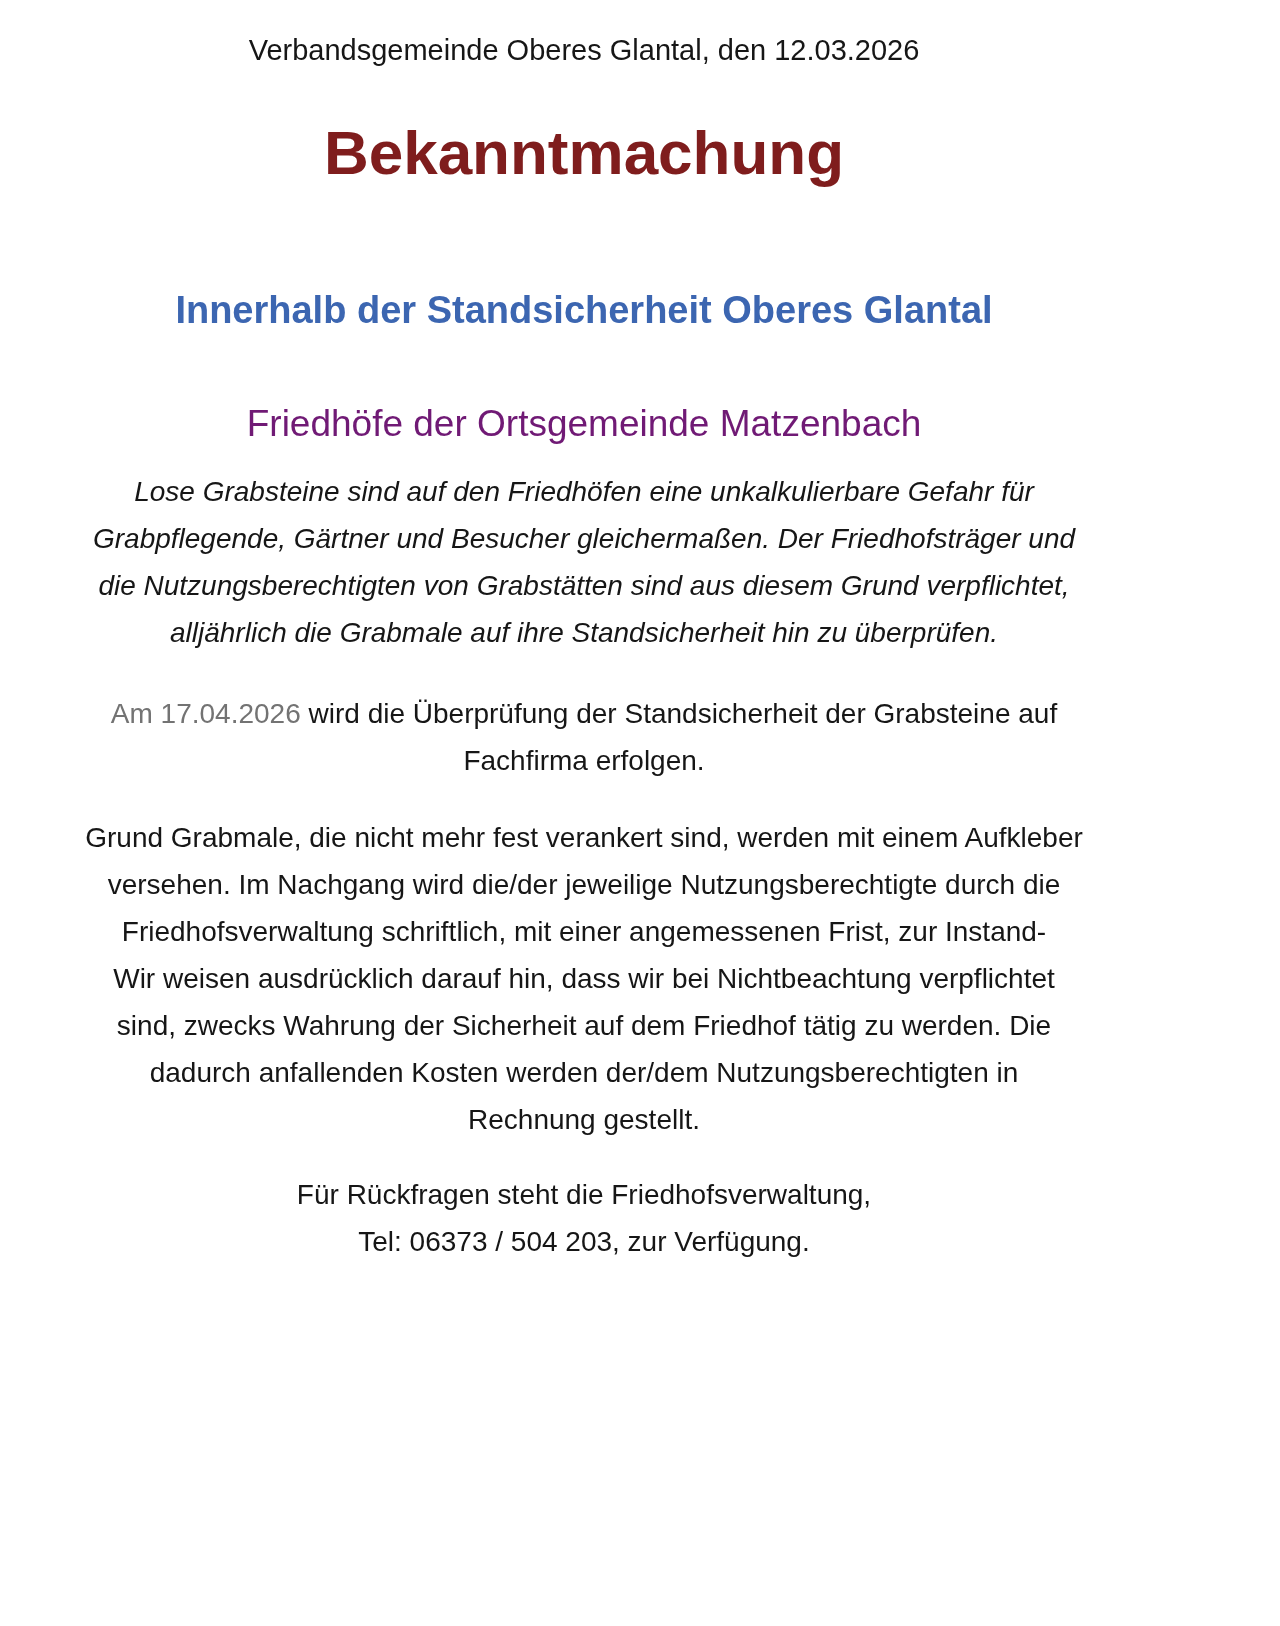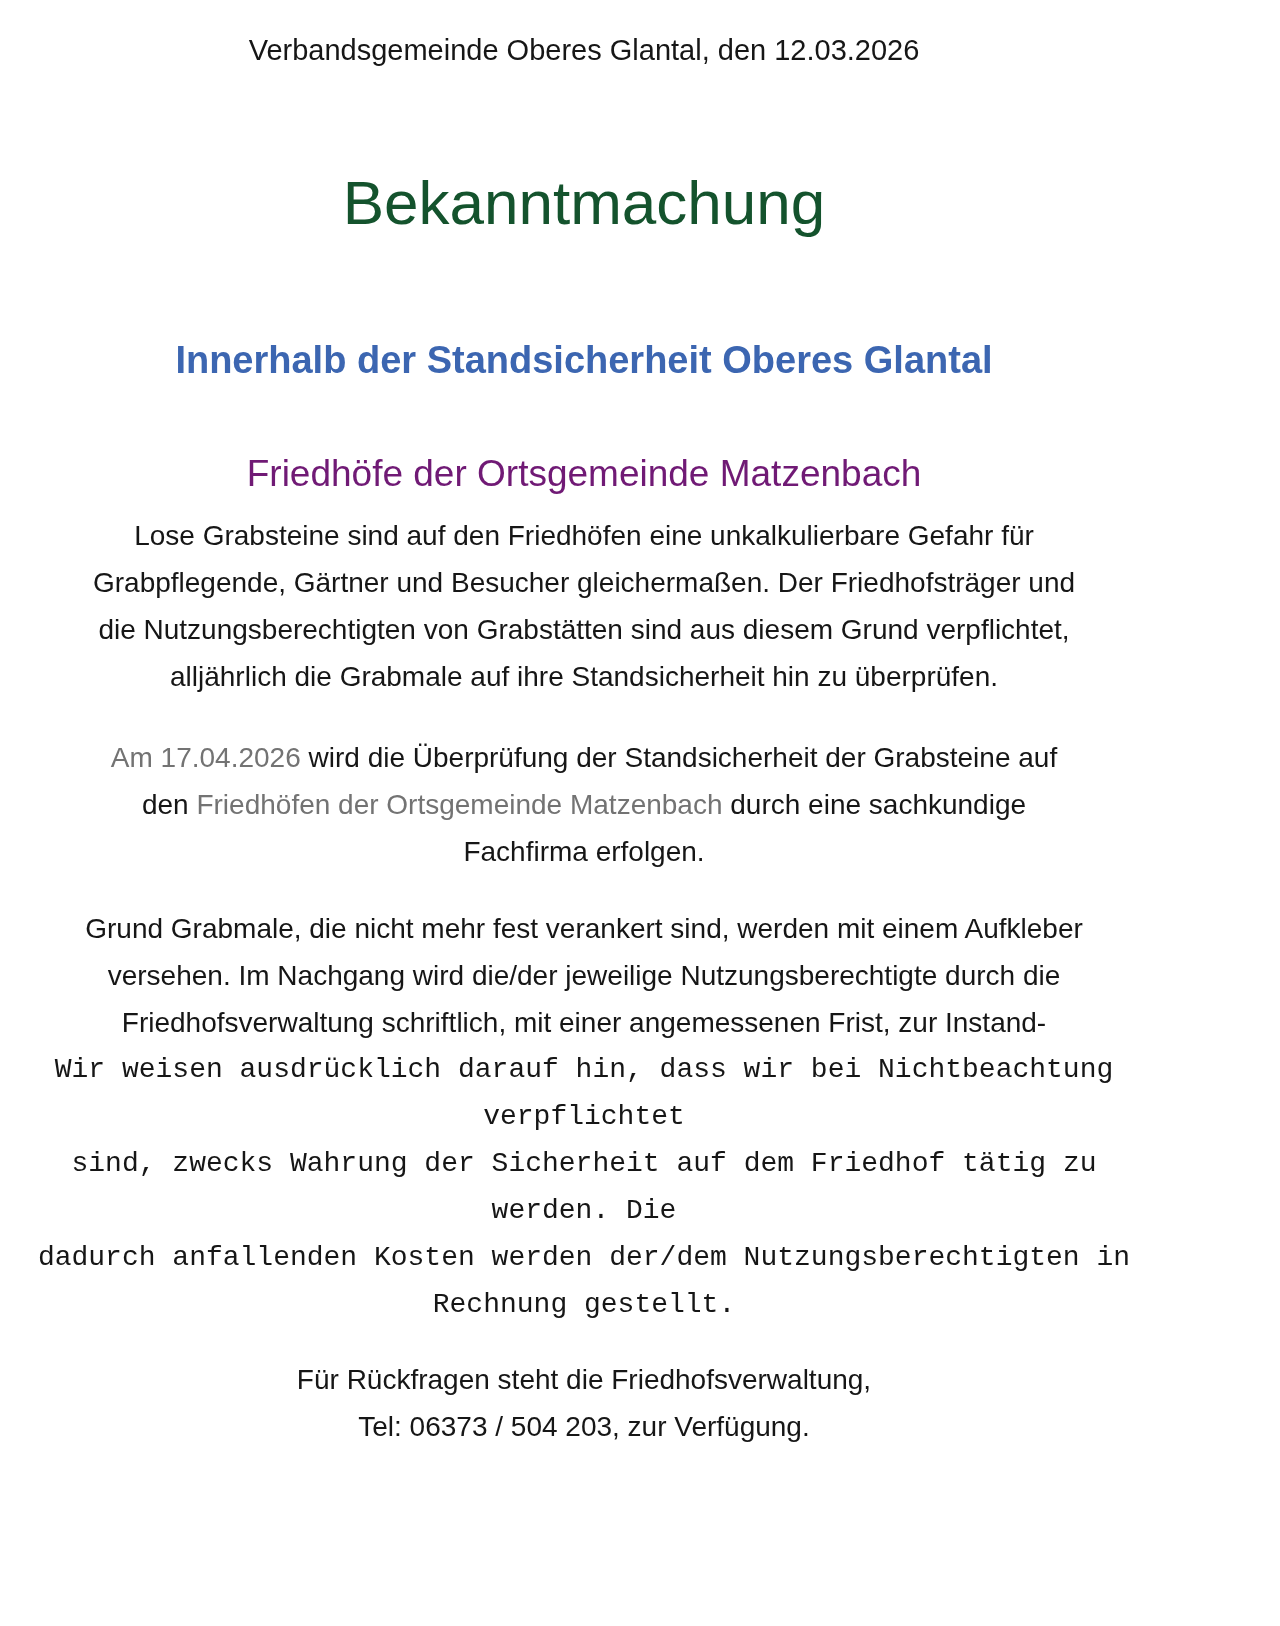--- a/index.html
+++ b/index.html
@@ -20,25 +20,25 @@
     height: 1626px;
     padding: 32px 42px 0 18px;
     text-align: center;
   }
   .dateline {
     font-size: 29px;
     line-height: 36px;
     color: #161616;
   }
   .main-title {
-    margin: 100px 0 0 0;
+    margin: 50px 0 0 0;
     font-size: 62px;
     line-height: 70px;
-    font-weight: 400;
-    color: #14532d;
+    font-weight: 700;
+    color: #7f1d1d;
     letter-spacing: 0px;
   }
   .subtitle {
     margin: 90px 0 0 0;
     font-weight: 700;
     color: #3c66b1;
   }
   .subtitle .subtitle-line {
     font-size: 38px;
     line-height: 64px;
@@ -51,24 +51,24 @@
     color: #701a75;
   }
   .para {
     margin: 0;
   }
   .para .line {
     font-size: 28px;
     line-height: 47px;
     color: #161616;
   }
-  .para-danger   { margin-top: 16px; }
+  .para-danger   { margin-top: 22px; font-style: italic; }
   .para-date     { margin-top: 34px; }
   .para-sticker  { margin-top: 30px; }
-  .para-warning  { margin-top: 0px; font-family: Liberation Mono, monospace; }
+  .para-warning  { margin-top: 0px; }
   .para-contact  { margin-top: 28px; }
   .red-text {
     color: #737373;
   }
   .signature {
     margin-top: 18px;
   }
   .signature .line {
     font-size: 30px;
     line-height: 46px;
@@ -92,21 +92,20 @@
 
   <div class="para para-danger">
     <div class="line">Lose Grabsteine sind auf den Friedhöfen eine unkalkulierbare Gefahr für</div>
     <div class="line">Grabpflegende, Gärtner und Besucher gleichermaßen. Der Friedhofsträger und</div>
     <div class="line">die Nutzungsberechtigten von Grabstätten sind aus diesem Grund verpflichtet,</div>
     <div class="line">alljährlich die Grabmale auf ihre Standsicherheit hin zu überprüfen.</div>
   </div>
 
   <div class="para para-date">
     <div class="line"><span class="red-text">Am 17.04.2026</span><span> wird die Überprüfung der Standsicherheit der Grabsteine auf</span></div>
-    <div class="line"><span>den </span><span class="red-text">Friedhöfen der Ortsgemeinde Matzenbach</span><span> durch eine sachkundige</span></div>
     <div class="line">Fachfirma erfolgen.</div>
   </div>
 
   <div class="para para-sticker">
     <div class="line">Grund Grabmale, die nicht mehr fest verankert sind, werden mit einem Aufkleber</div>
     <div class="line">versehen. Im Nachgang wird die/der jeweilige Nutzungsberechtigte durch die</div>
     <div class="line">Friedhofsverwaltung schriftlich, mit einer angemessenen Frist, zur Instand-</div>
   </div>
 
   <div class="para para-warning">

